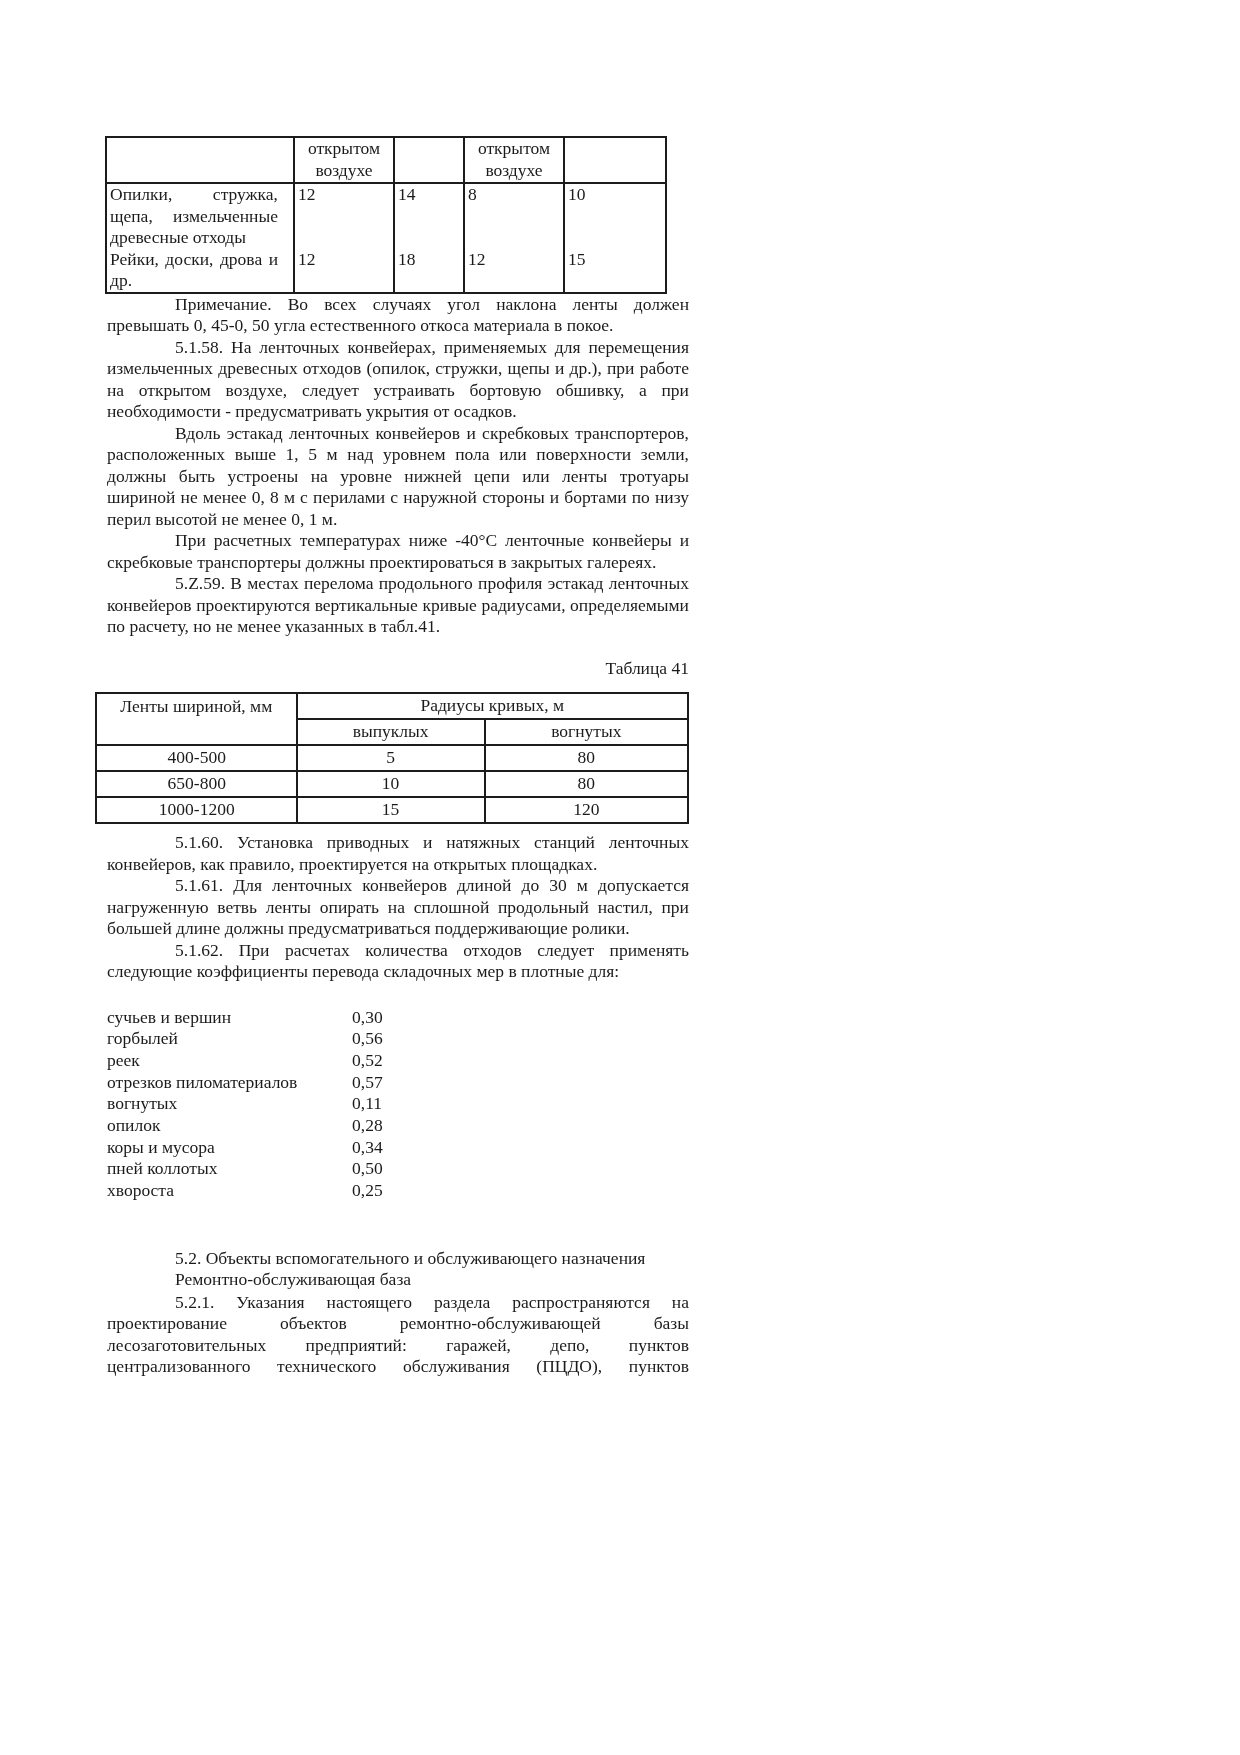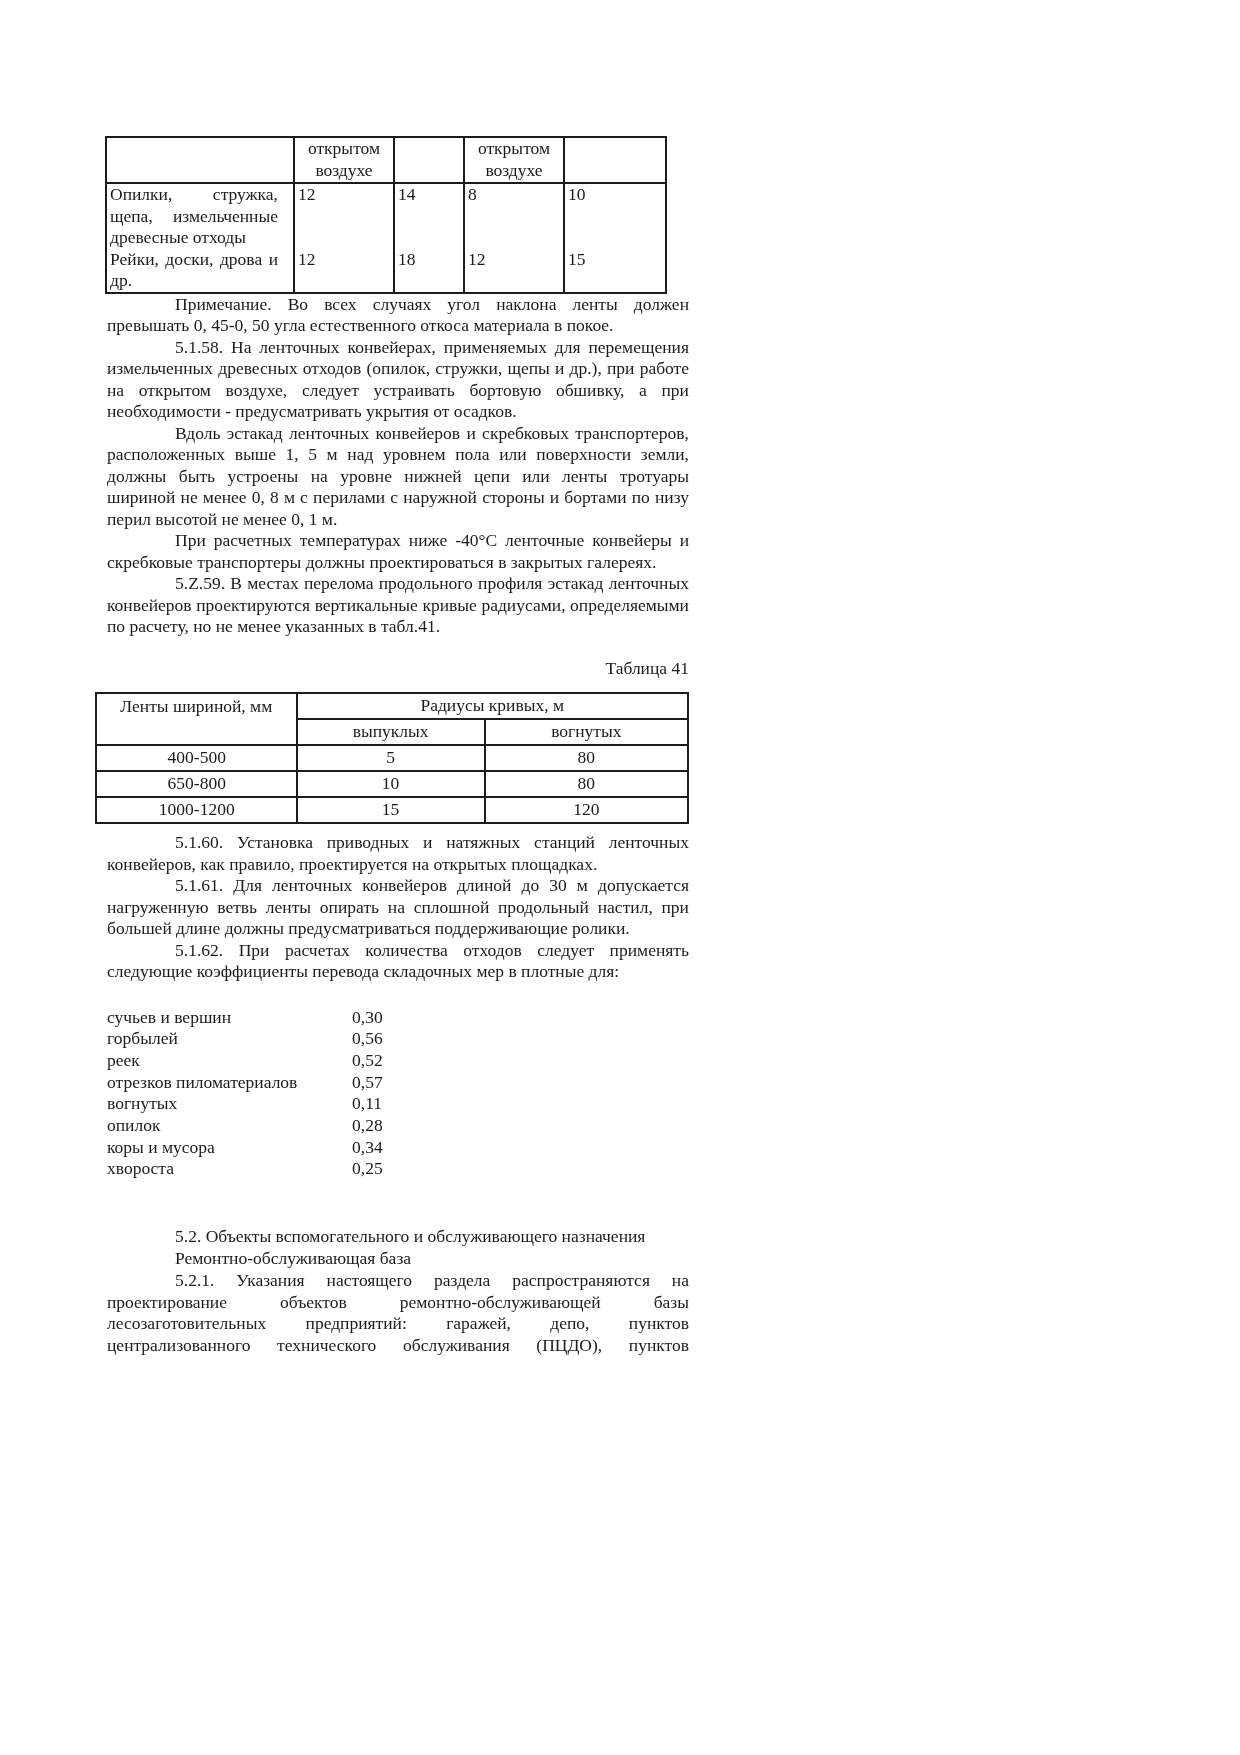--- a/index.html
+++ b/index.html
@@ -165,20 +165,24 @@
       </div>
       <div class="coef-row">
         <span class="coef-name">опилок</span>
         <span>0,28</span>
       </div>
       <div class="coef-row">
         <span class="coef-name">коры и мусора</span>
         <span>0,34</span>
       </div>
       <div class="coef-row">
+        <span class="coef-name">пней коллотых</span>
+        <span>0,50</span>
+      </div>
+      <div class="coef-row">
         <span class="coef-name">хвороста</span>
         <span>0,25</span>
       </div>
     </div>
 
     <div class="h52">
       <div>5.2. Объекты вспомогательного и обслуживающего назначения</div>
       <div>Ремонтно-обслуживающая база</div>
     </div>
 

